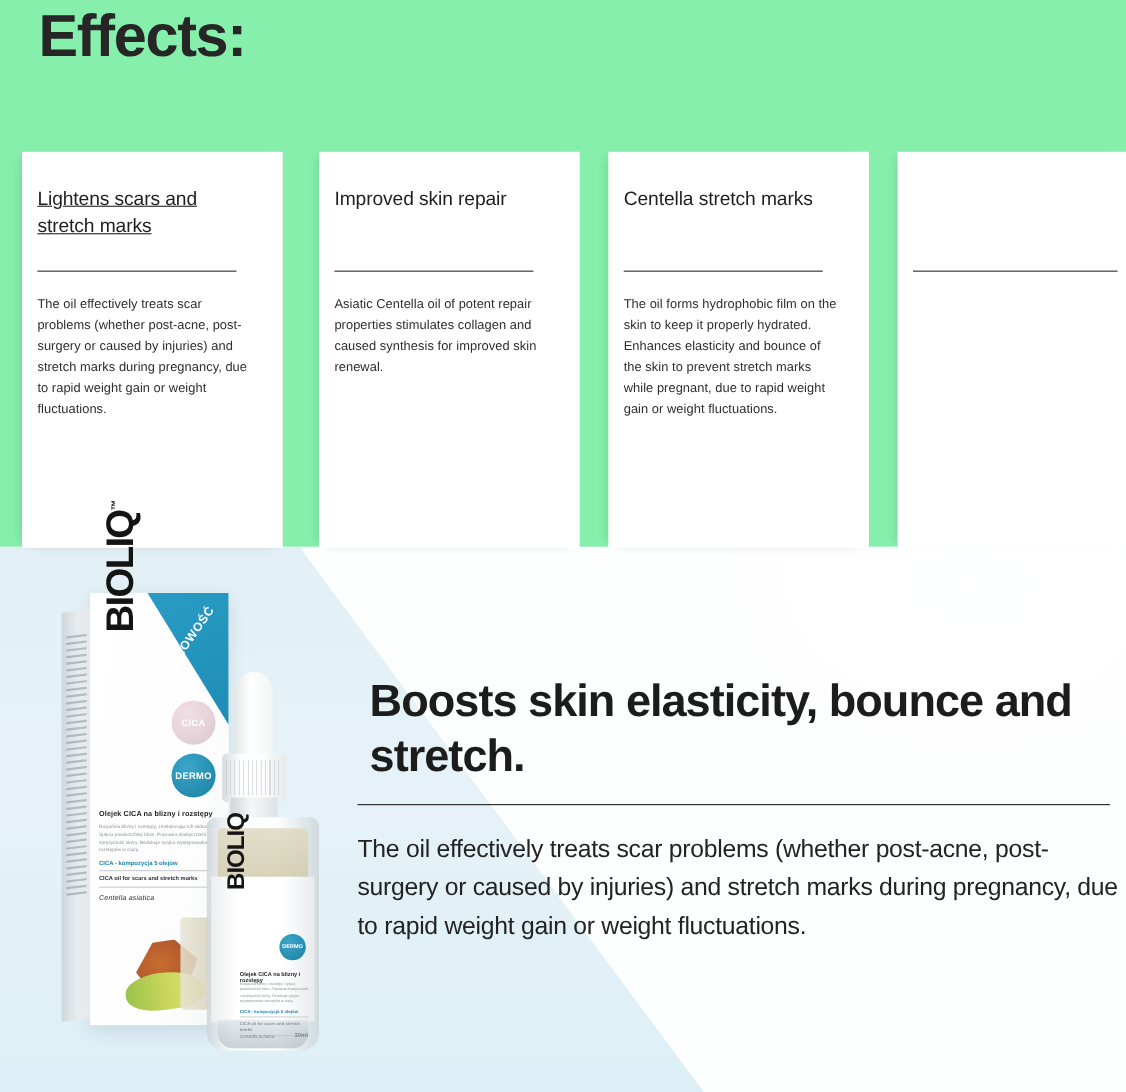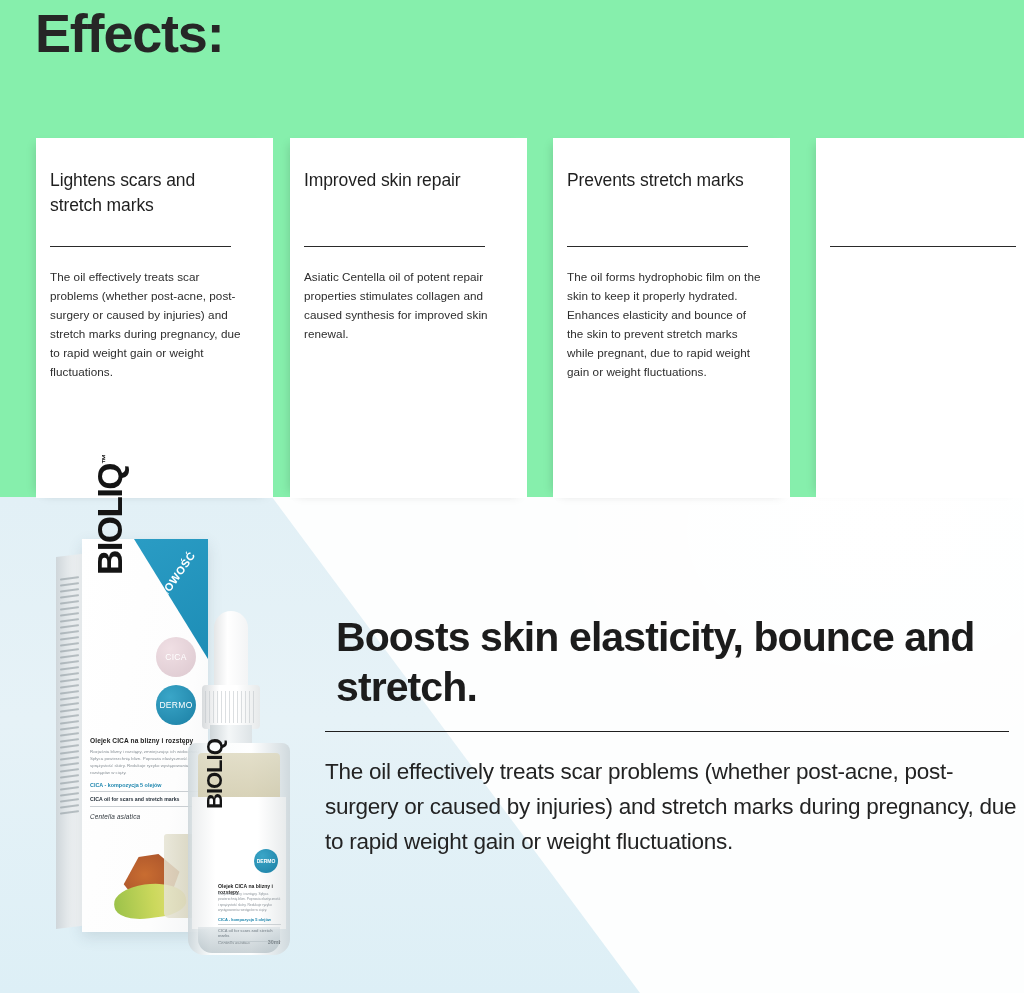--- a/index.html
+++ b/index.html
@@ -42,21 +42,21 @@
   }
 
   
   .cards { position:absolute; left:0; top:138px; width:1024px; height:360px; }
   .card {
     position:absolute; top:0; width:237px; height:360px;
     background:#ffffff;
     padding:30px 0 0 14px;
     box-shadow:-7px 0 9px -6px rgba(0,0,0,0.13), 0 6px 10px -8px rgba(0,0,0,0.10);
   }
-  .card.c1 { left:36px; }
+  .card.c1 { left:20px;text-decoration:underline; }
   .card.c2 { left:290px; }
   .card.c3 { left:553px; }
   .card.c4 { left:816px; width:208px; box-shadow:-7px 0 9px -6px rgba(0,0,0,0.13); }
 
   .card-title {
     font-size:17.5px; font-weight:400; color:#1f1f1f;
     line-height:1.45; letter-spacing:-0.1px;
     max-width:200px;
     min-height:52px;
   }
@@ -123,21 +123,21 @@
     position:absolute; left:8px; top:36px;
     font-size:35px; font-weight:800; color:#141414;
     letter-spacing:-1.6px;
     transform:rotate(-90deg); transform-origin:left top;
     white-space:nowrap;
   }
   .carton .brand sup { font-size:10px; vertical-align:super; font-weight:600; }
   .carton .badge {
     position:absolute; border-radius:50%;
     display:flex; align-items:center; justify-content:center;
-    font-size:8.5px; font-weight:400; color:#ffffff; letter-spacing:0.3px;
+    font-size:8.5px; font-weight:700; color:#ffffff; letter-spacing:0.3px;
   }
   .carton .badge.cica {
     right:12px; top:98px; width:40px; height:40px;
     background:radial-gradient(circle at 35% 30%, #f0dfe4, #dcc8cf);
     color:#ffffff;
   }
   .carton .badge.dermo {
     right:12px; top:146px; width:40px; height:40px;
     background:radial-gradient(circle at 35% 30%, #3aa6c8, #1b7fa4);
   }
@@ -285,21 +285,21 @@
       <div class="card-body">The oil effectively treats scar problems (whether post-acne, post-surgery or caused by injuries) and stretch marks during pregnancy, due to rapid weight gain or weight fluctuations.</div>
     </div>
 
     <div class="card c2">
       <div class="card-title">Improved skin repair</div>
       <div class="card-rule"></div>
       <div class="card-body">Asiatic Centella oil of potent repair properties stimulates collagen and caused synthesis for improved skin renewal.</div>
     </div>
 
     <div class="card c3">
-      <div class="card-title">Prevents stretch marks</div>
+      <div class="card-title">Centella stretch marks</div>
       <div class="card-rule"></div>
       <div class="card-body">The oil forms hydrophobic film on the skin to keep it properly hydrated. Enhances elasticity and bounce of the skin to prevent stretch marks while pregnant, due to rapid weight gain or weight fluctuations.</div>
     </div>
 
     <div class="card c4">
       <div class="card-rule"></div>
     </div>
 
   </div>
 

